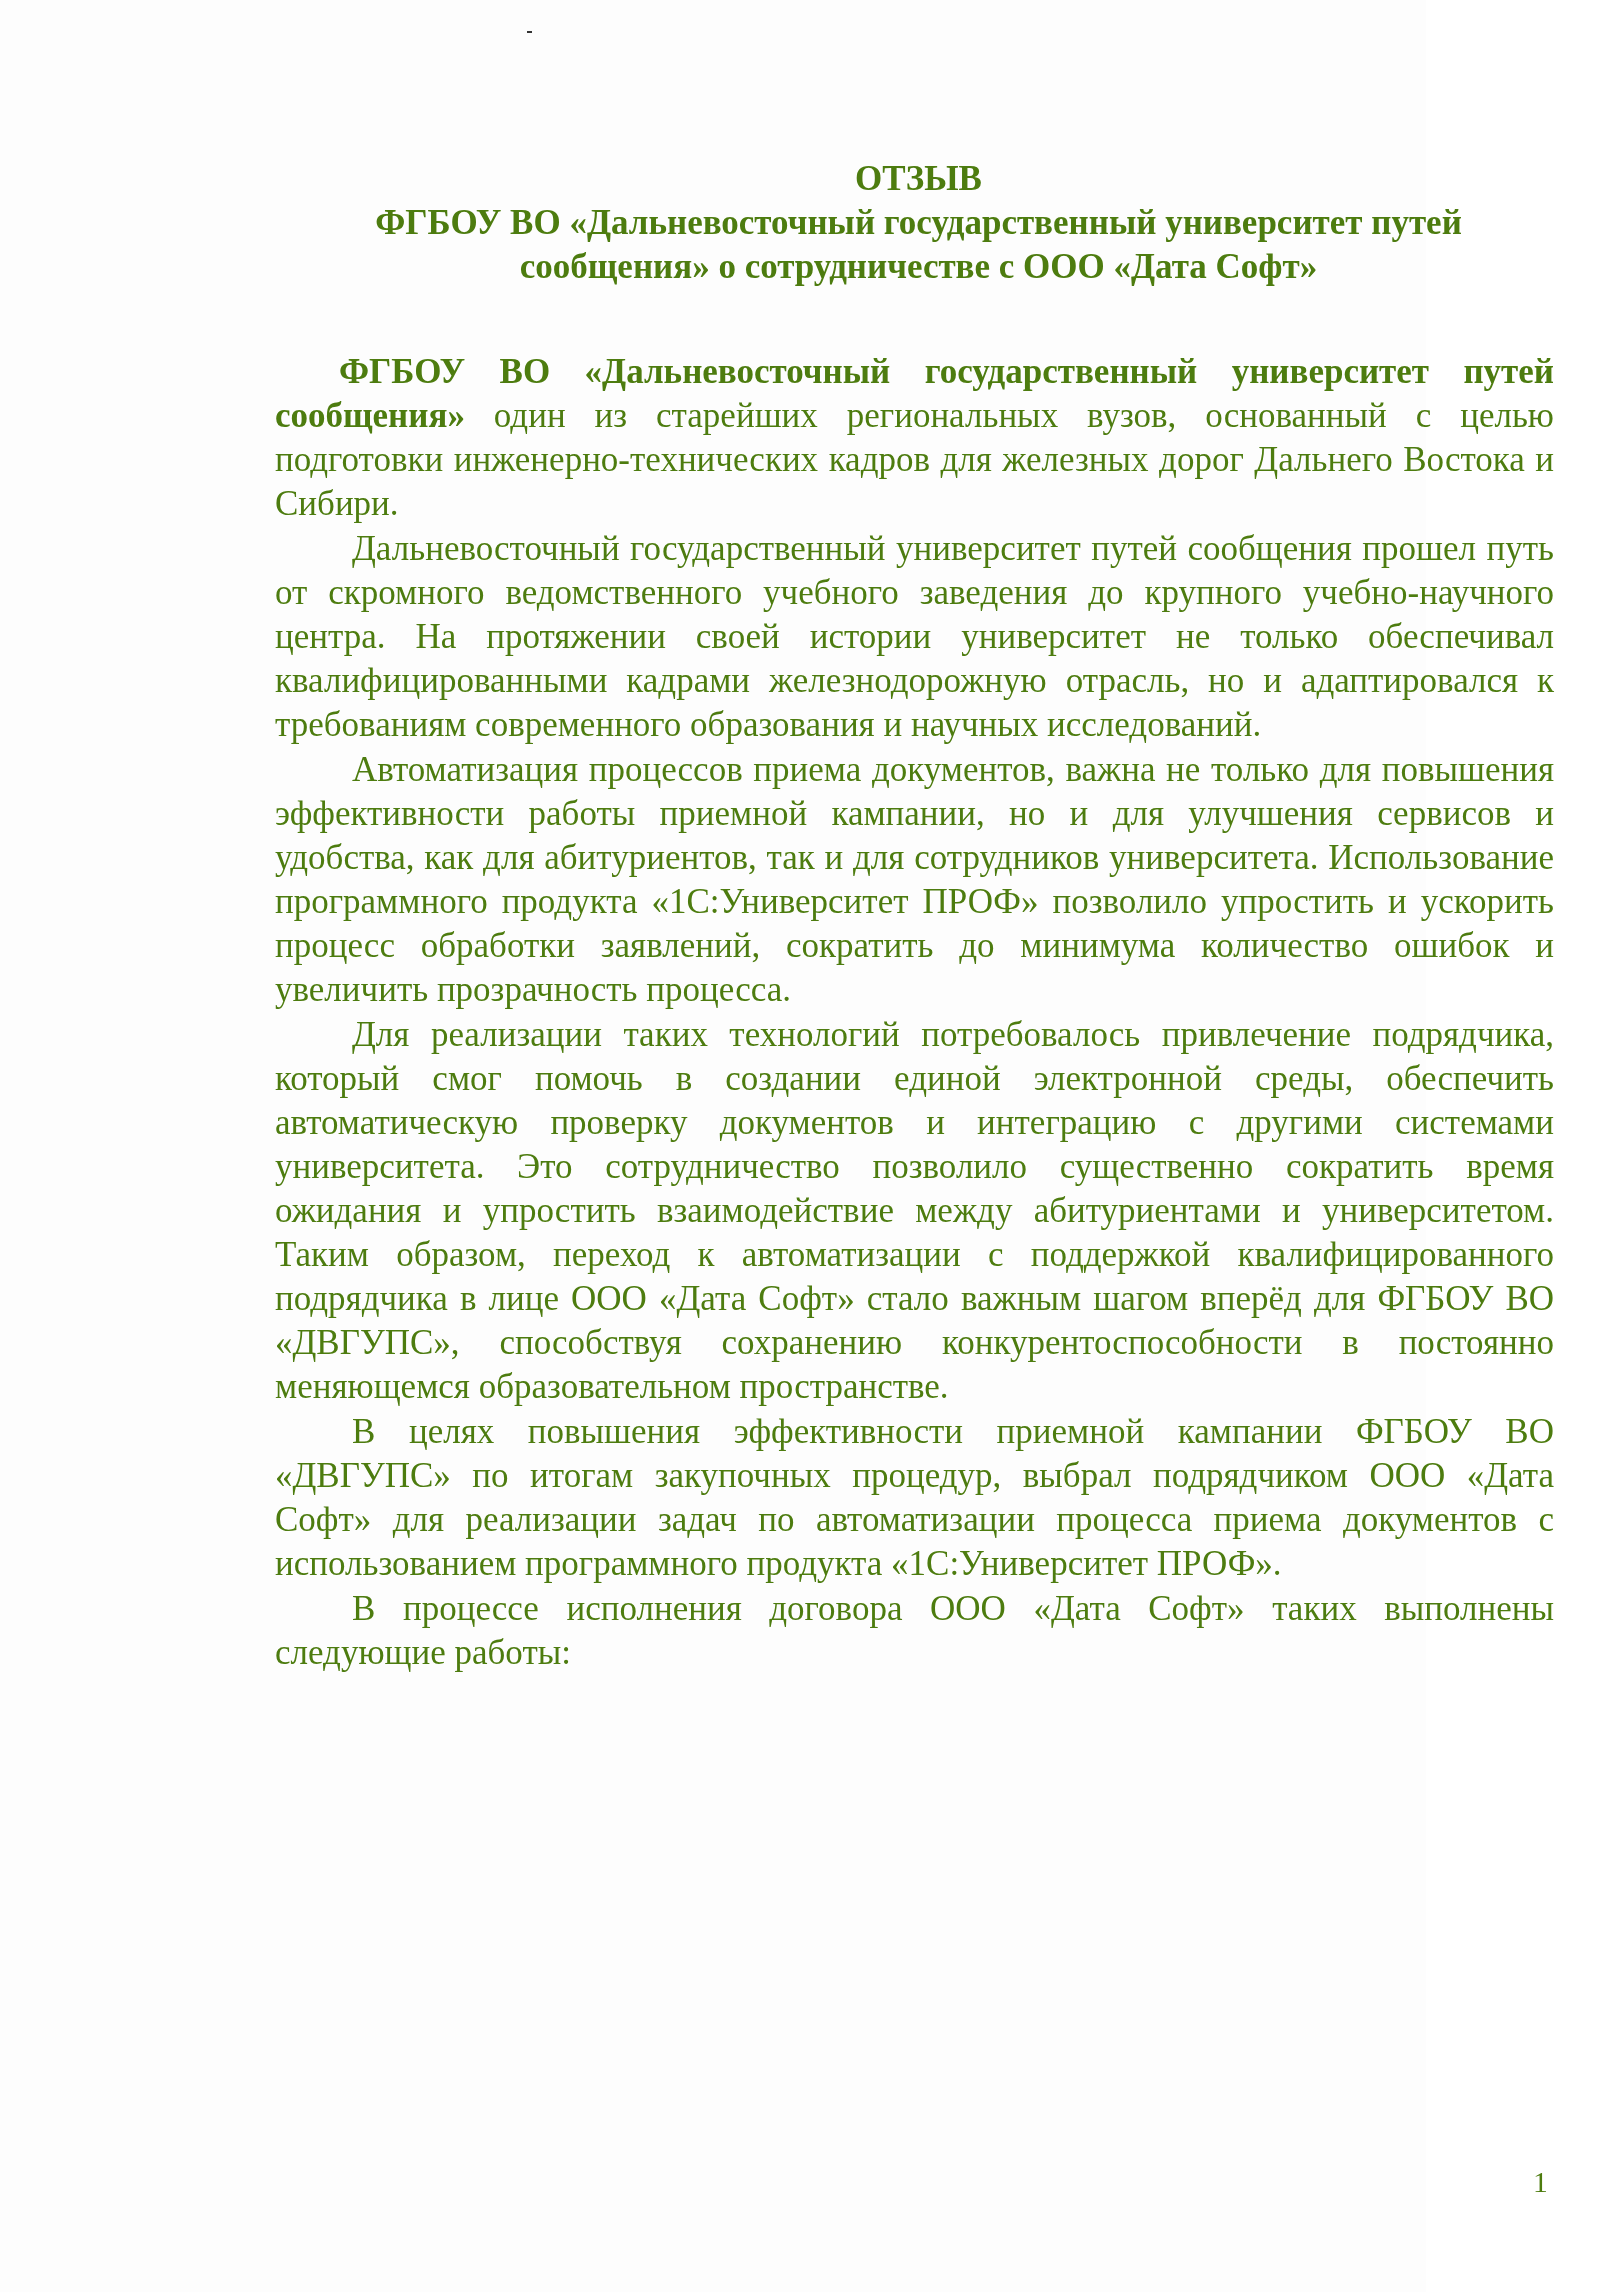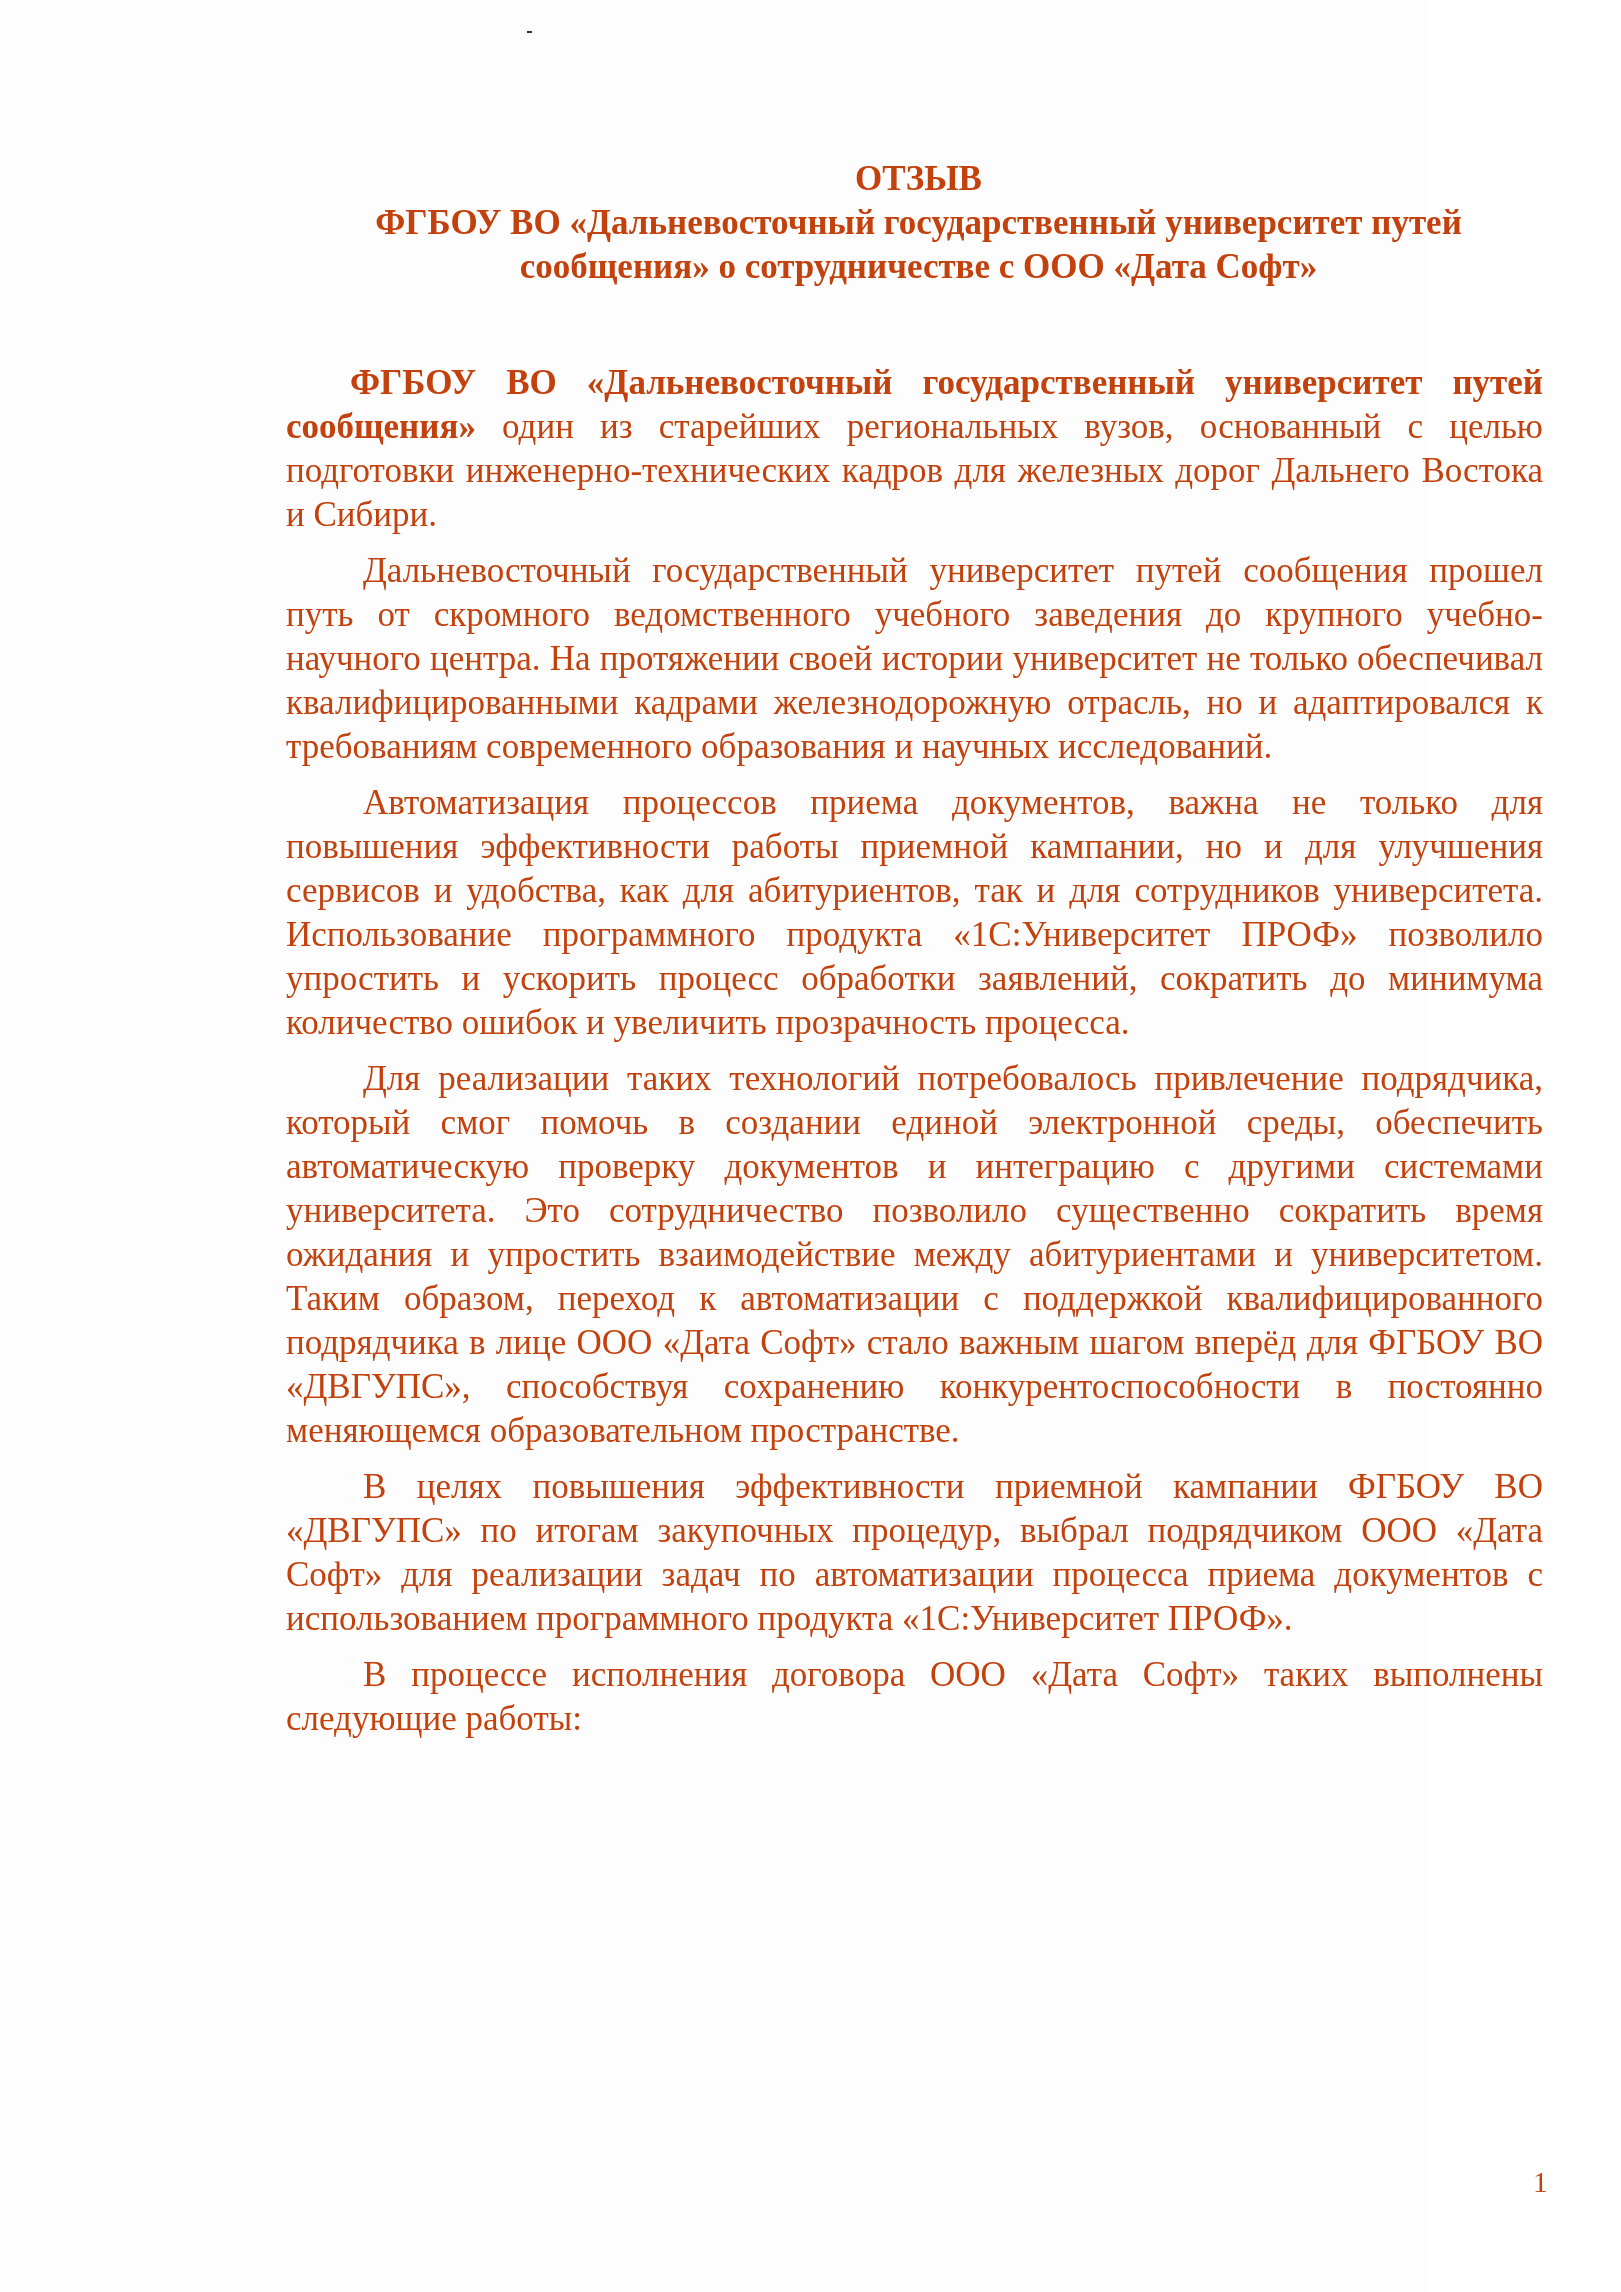--- a/index.html
+++ b/index.html
@@ -1,32 +1,32 @@
 <!DOCTYPE html>
 <html style="font-size:14.3px"><head>
 <meta charset="utf-8">
 <style>
   html, body { margin: 0; padding: 0; background: #ffffff; }
   body { width: 1622px; height: 2293px; position: relative; overflow: hidden; }
   .page {
     position: absolute; left: 0; top: 0; width: 1426px; height: 2293px;
     background: #fdfdfd;
     font-family: "Liberation Serif", serif;
-    color: #c2410c;
+    color: #4d7c0f;
   }
   .speck { position: absolute; left: 527px; top: 31px; width: 5.4px; height: 1.8px; background: #333; }
   .title-block {
     position: absolute; left: 269px; top: 157px; width: 1299px;
     text-align: center; font-weight: bold; font-size: 35px; line-height: 44px;
   }
   .body-block {
     position: absolute; left: 274px; top: 349px; width: 1281px;
     font-size: 35px; line-height: 44px; text-align: justify;
   }
-  .body-block p { margin: 12px; text-indent: 77px; }
+  .body-block p { margin: 1px; text-indent: 77px; }
   .body-block p.first { text-indent: 64px; }
   .body-block b { font-weight: bold; }
   .page-number {
     position: absolute; left: 1533px; top: 2166px; font-size: 29.6px;
   }
 </style>
 </head>
 <body>
 
 <div class="page">

